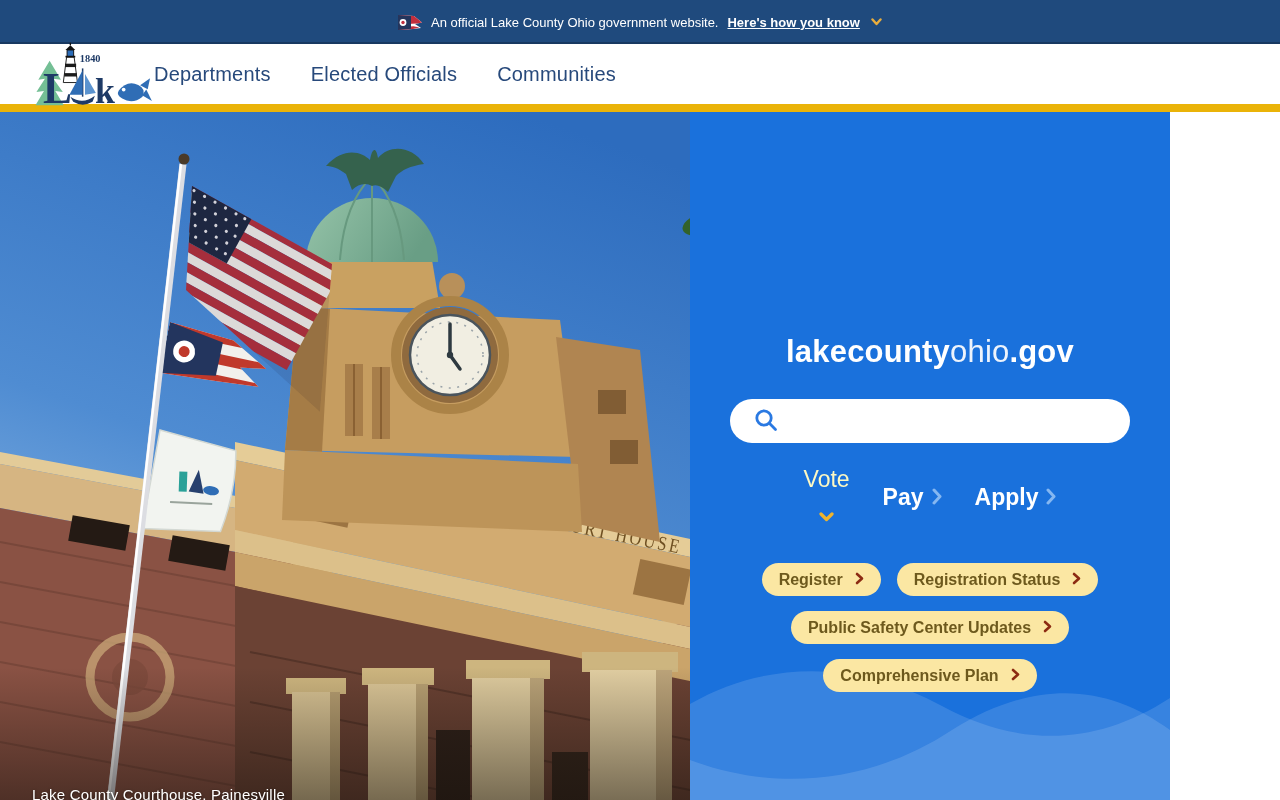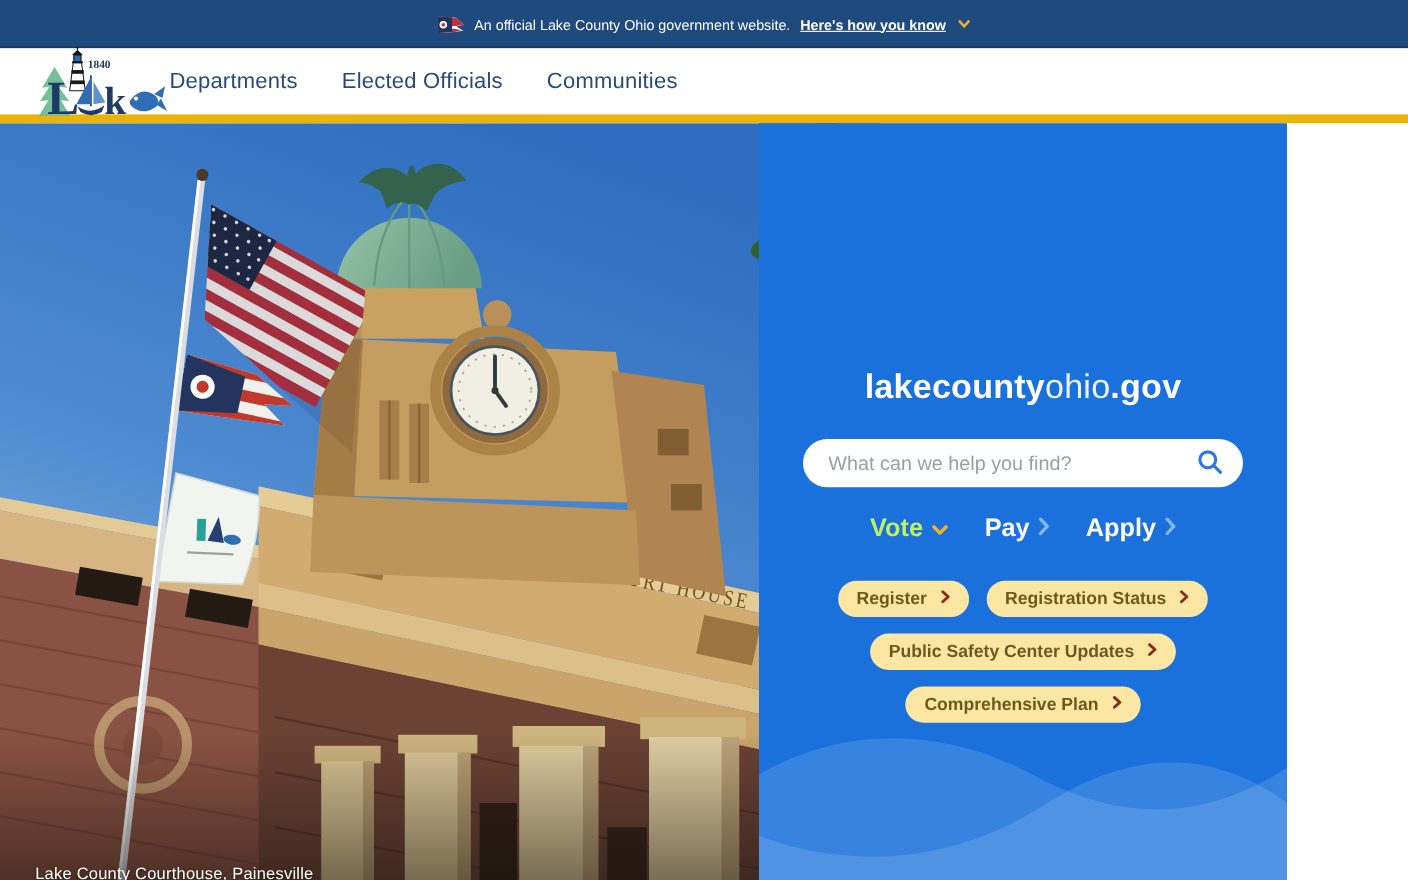--- a/index.html
+++ b/index.html
@@ -34,21 +34,21 @@
 
   .search{margin-top:29px;width:400px;height:44px;background:#fff;border-radius:22px;
     display:flex;align-items:center;padding:0 15px 0 21px;box-sizing:border-box;cursor:text;}
   .search input{flex:1;border:none;outline:none;font-size:18px;color:#333;background:transparent;
     font-family:"Liberation Sans",sans-serif;}
   .search input::placeholder{color:#97a0a8;}
   .search-btn{background:none;border:none;padding:2px;display:flex;cursor:pointer;}
 
   .quick-links{margin-top:23px;display:flex;align-items:center;gap:33px;font-size:23px;}
   .ql{display:flex;align-items:center;gap:8px;cursor:pointer;text-decoration:none;}
-  .ql-gold{color:#bef264;font-weight:700;}
+  .ql-gold{color:#fef9c3;font-weight:400;flex-direction:column;}
   .ql-white{color:#fff;font-weight:600;}
 
   .btn-row{display:flex;gap:16px;margin-top:15px;}
   .btn-row.first{margin-top:35px;}
   .pill{background:#fbe7a3;color:#6d591d;border:none;border-radius:17px;height:33px;
     display:flex;align-items:center;gap:12px;padding:0 17px;font-size:16px;font-weight:600;
     font-family:"Liberation Sans",sans-serif;cursor:pointer;white-space:nowrap;}
 
   .waves{position:absolute;bottom:0;left:0;width:480px;height:170px;z-index:1;pointer-events:none;}
 </style>
@@ -328,21 +328,20 @@
     <div class="caption">Lake County Courthouse, Painesville</div>
   </div>
 
   <div class="panel">
     <div class="panel-inner">
       <div class="site-title">
         <span class="st-b">lakecounty</span><span class="st-l">ohio</span><span class="st-b">.gov</span>
       </div>
 
       <div class="search">
-        <input type="text" placeholder="What can we help you find?" style="">
         <button class="search-btn">
           <span>
             <svg width="26" height="26" viewBox="0 0 26 26">
                 <circle cx="11" cy="11" r="7.2" fill="none" stroke="#2a79e2" stroke-width="2.8"></circle>
                 <line x1="16.6" y1="16.6" x2="22.5" y2="22.5" stroke="#2a79e2" stroke-width="2.8" stroke-linecap="round"></line>
               </svg>
           </span>
         </button>
       </div>
 

